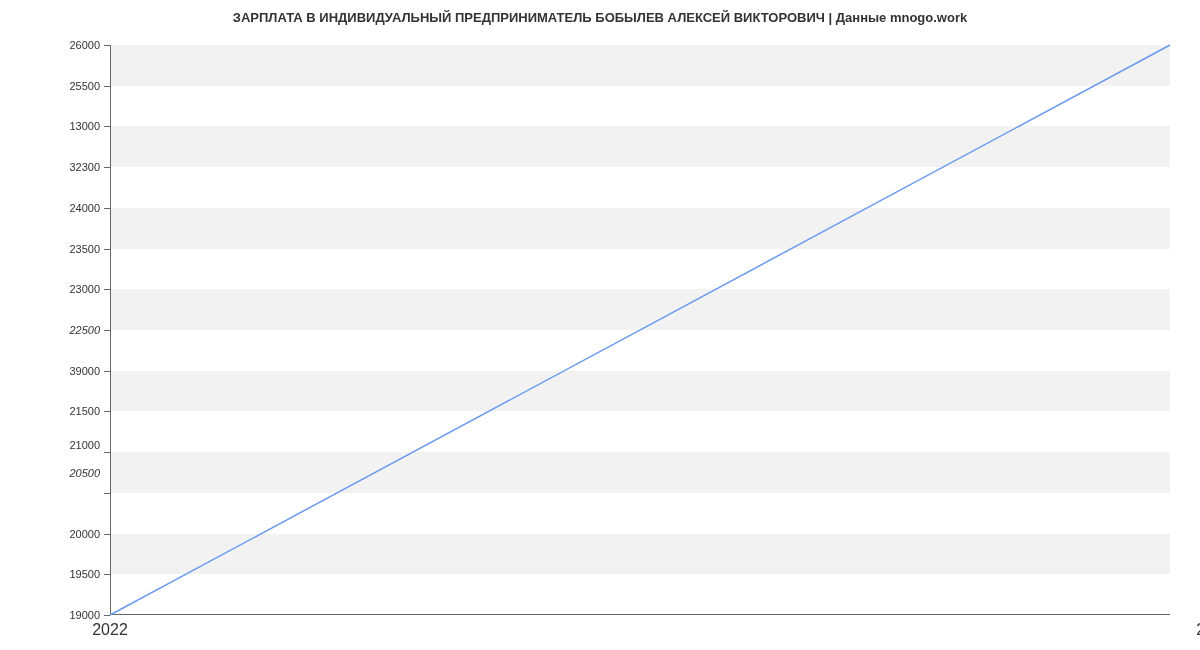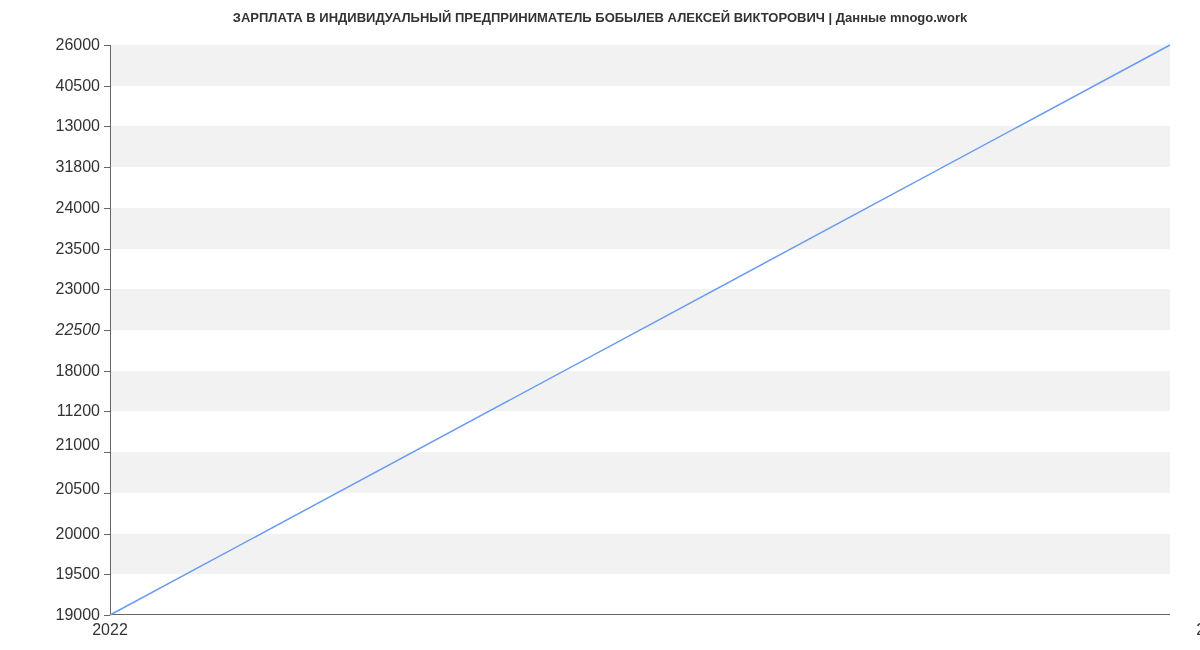--- a/index.html
+++ b/index.html
@@ -48,21 +48,21 @@
       position: absolute;
       width: 6px;
       height: 1px;
       background: #666;
     }
     .y-label {
       position: absolute;
       right: 100%;
       margin-right: 10px;
       transform: translateY(-50%);
-      font-size: 16px;
+      font-size: 11px;
       color: #333;
       white-space: nowrap;
     }
     .x-label {
       position: absolute;
       top: 100%;
       margin-top: 6px;
       transform: translateX(-50%);
       font-size: 16px;
       color: #333;
@@ -97,39 +97,39 @@
     <svg class="chart-svg" viewBox="0 0 1060 570" preserveAspectRatio="none">
       <polyline class="chart-line" id="data-polyline" points="0,570 1060,0"></polyline>
     </svg>
   <div class="y-tick" style="left: -6px; top: 570px;"></div>
       <div class="y-label" style="top: 570px;">19000</div>
       <div class="y-tick" style="left: -6px; top: 529.286px;"></div>
       <div class="y-label" style="top: 529.286px;">19500</div>
       <div class="y-tick" style="left: -6px; top: 488.571px;"></div>
       <div class="y-label" style="top: 488.571px;">20000</div>
       <div class="y-tick" style="left: -6px; top: 447.857px;"></div>
-      <div class="y-label" style="top: 444px;">20500</div>
+      <div class="y-label" style="top: 428px; font-style: italic;">20500</div>
       <div class="y-tick" style="left: -6px; top: 407.143px;"></div>
       <div class="y-label" style="top: 400px;">21000</div>
       <div class="y-tick" style="left: -6px; top: 366.429px;"></div>
-      <div class="y-label" style="top: 366.429px;">11200</div>
+      <div class="y-label" style="top: 366.429px;">21500</div>
       <div class="y-tick" style="left: -6px; top: 325.714px;"></div>
-      <div class="y-label" style="top: 325.714px;">18000</div>
+      <div class="y-label" style="top: 325.714px;">39000</div>
       <div class="y-tick" style="left: -6px; top: 285px;"></div>
       <div class="y-label" style="top: 285px; font-style: italic;">22500</div>
       <div class="y-tick" style="left: -6px; top: 244.286px;"></div>
       <div class="y-label" style="top: 244.286px;">23000</div>
       <div class="y-tick" style="left: -6px; top: 203.571px;"></div>
       <div class="y-label" style="top: 203.571px;">23500</div>
       <div class="y-tick" style="left: -6px; top: 162.857px;"></div>
       <div class="y-label" style="top: 162.857px;">24000</div>
       <div class="y-tick" style="left: -6px; top: 122.143px;"></div>
-      <div class="y-label" style="top: 122.143px;">31800</div>
+      <div class="y-label" style="top: 122.143px;">32300</div>
       <div class="y-tick" style="left: -6px; top: 81.4286px;"></div>
       <div class="y-label" style="top: 81.4286px;">13000</div>
       <div class="y-tick" style="left: -6px; top: 40.7143px;"></div>
-      <div class="y-label" style="top: 40.7143px;">40500</div>
+      <div class="y-label" style="top: 40.7143px;">25500</div>
       <div class="y-tick" style="left: -6px; top: 0px;"></div>
       <div class="y-label" style="top: 0px;">26000</div>
       <div class="x-label" style="left: 0px;">2022</div>
       <div class="x-label" style="left: 1104px;">2023</div>
     </div>
 </div>
 
 </body></html>

